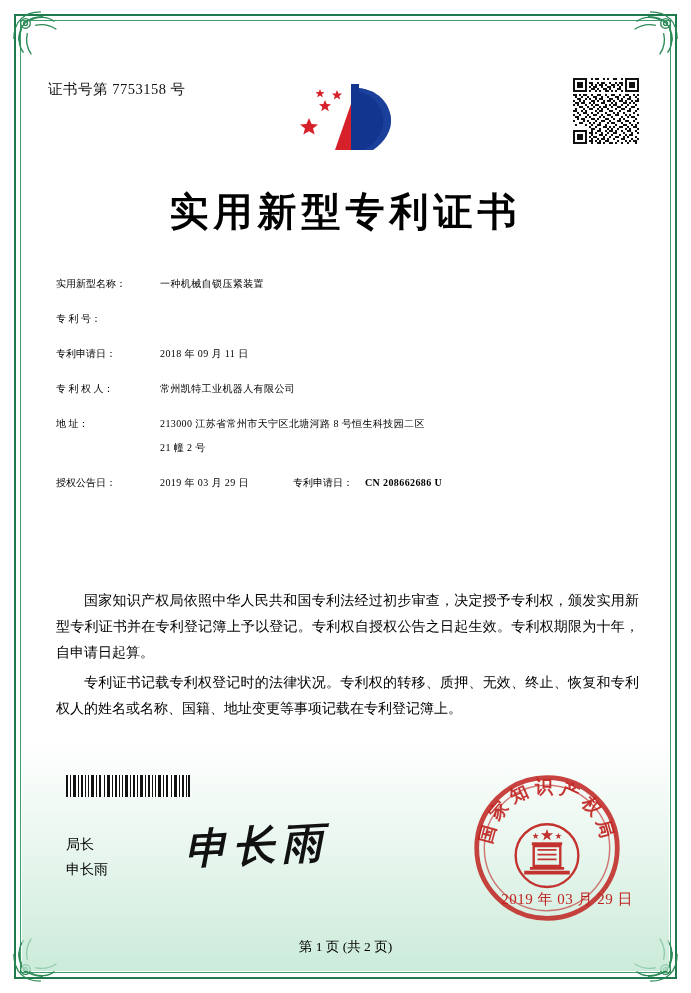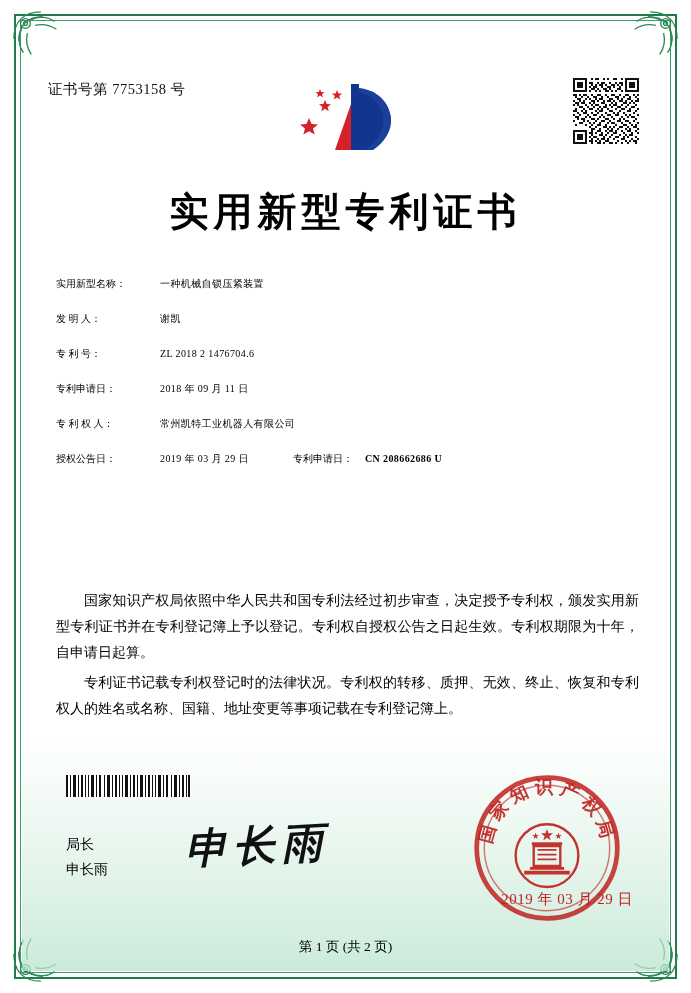--- a/index.html
+++ b/index.html
@@ -588,40 +588,42 @@
 
   <div class="main-title">实用新型专利证书</div>
 
   <div class="fields">
 
     <div class="field-row">
       <div class="field-label">实用新型名称：</div>
       <div class="field-value">一种机械自锁压紧装置</div>
     </div>
 
-    <div class="field-row">
-      <div class="field-label">发 明 人：</div>
-      <div class="field-value">谢凯</div>
-    </div>
 
     <div class="field-row">
       <div class="field-label">专 利 号：</div>
-      <div class="field-value">ZL 2018 2 1476704.6</div>
     </div>
 
     <div class="field-row">
       <div class="field-label">专利申请日：</div>
       <div class="field-value">2018 年 09 月 11 日</div>
     </div>
 
     <div class="field-row">
       <div class="field-label">专 利 权 人：</div>
       <div class="field-value">常州凯特工业机器人有限公司</div>
     </div>
 
+    <div class="field-row">
+      <div class="field-label">地 址：</div>
+      <div class="field-value">
+        <span>213000 江苏省常州市天宁区北塘河路 8 号恒生科技园二区</span>
+        <span class="second-line">21 幢 2 号</span>
+      </div>
+    </div>
 
     <div class="field-row inline-pair">
       <div class="field-label">授权公告日：</div>
       <div class="field-value">2019 年 03 月 29 日</div>
       <div class="pair-label">专利申请日：</div>
       <div class="pair-value">CN 208662686 U</div>
     </div>
 
   </div>
 

